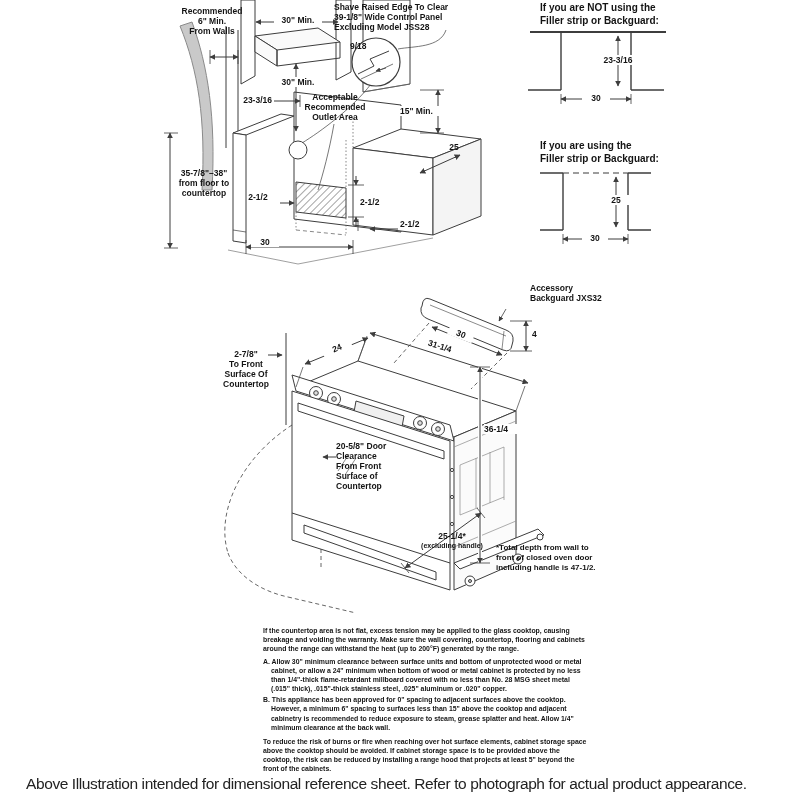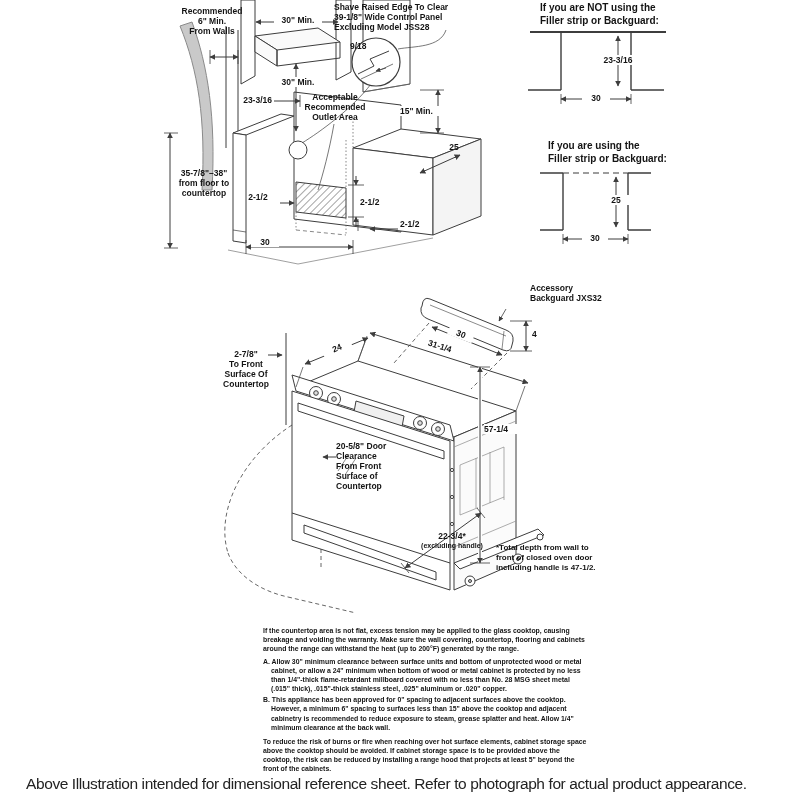--- a/index.html
+++ b/index.html
@@ -171,21 +171,21 @@
       <path d="M12,7 H35 M35,7 V64 M12,64 H35"></path>
       <path d="M100,7 H123 M100,7 V64 M100,64 H123"></path>
       <path d="M35,7 H100" stroke-width="1.2" stroke-dasharray="6 4"></path>
     </g>
     <g stroke="#3d3d3d" stroke-width="1" fill="none">
       <path d="M88,11 V61" marker-start="url(#ah)" marker-end="url(#ah)"></path>
       <path d="M35,68 V78 M100,68 V78" stroke-width="0.8"></path>
       <path d="M35,73 H100" marker-start="url(#ah)" marker-end="url(#ah)"></path>
     </g>
   </svg>
-  <div class="lbl left t9" style="left:532px;top:140px;width:160px;margin-left:8px;">If you are using the
+  <div class="lbl left t9" style="left:532px;top:140px;width:160px;">If you are using the
 Filler strip or Backguard:</div>
   <div class="lbl wbg" style="left:594px;top:195px;width:28px;">25</div>
   <div class="lbl wbg" style="left:574px;top:233px;width:26px;">30</div>
 
   <svg style="left:200px;top:275px;" width="480" height="335" viewBox="0 0 480 335">
 
     <g stroke="#555555" stroke-width="0.9" fill="none" stroke-dasharray="4 3">
       <path d="M84,150 C30,185 8,240 20,278"></path>
       <path d="M20,278 C28,300 52,316 80,322"></path>
       <path d="M80,322 L148,338"></path>
@@ -265,22 +265,22 @@
   <div class="lbl wbg r17" style="left:408px;top:341px;width:48px;">31-1/4</div>
   <div class="lbl" style="left:204px;top:349px;width:68px;">2-7/8"
 To Front
 Surface Of
 Countertop</div>
   <div class="lbl left" style="left:328px;top:441px;width:86px;">20-5/8" Door
 Clearance
 From Front
 Surface of
 Countertop</div>
-  <div class="lbl left wbg" style="left:476px;top:424px;width:44px;">57-1/4</div>
-  <div class="lbl" style="left:396px;top:531px;width:96px;">22-3/4*</div>
+  <div class="lbl left wbg" style="left:476px;top:424px;width:44px;">36-1/4</div>
+  <div class="lbl" style="left:396px;top:531px;width:96px;">25-1/4*</div>
   <div class="lbl small" style="left:396px;top:542px;width:96px;">(excluding handle)</div>
   <div class="lbl left mid" style="left:488px;top:543px;width:168px;">*Total depth from wall to
 front of closed oven door
 including handle is 47-1/2.</div>
 
   <div class="notes">
     <p style="margin-bottom:3px;">If the countertop area is not flat, excess tension may be applied to the glass cooktop, causing breakage and voiding the warranty. Make sure the wall covering, countertop, flooring and cabinets around the range can withstand the heat (up to 200°F) generated by the range.</p>
     <p class="hang" style="margin-bottom:2px;">A. Allow 30" minimum clearance between surface units and bottom of unprotected wood or metal cabinet, or allow a 24" minimum when bottom of wood or metal cabinet is protected by no less than 1/4"-thick flame-retardant millboard covered with no less than No. 28 MSG sheet metal (.015" thick), .015"-thick stainless steel, .025" aluminum or .020" copper.</p>
     <p class="hang" style="margin-bottom:5px;">B. This appliance has been approved for 0" spacing to adjacent surfaces above the cooktop. However, a minimum 6" spacing to surfaces less than 15" above the cooktop and adjacent cabinetry is recommended to reduce exposure to steam, grease splatter and heat. Allow 1/4" minimum clearance at the back wall.</p>
     <p>To reduce the risk of burns or fire when reaching over hot surface elements, cabinet storage space above the cooktop should be avoided. If cabinet storage space is to be provided above the cooktop, the risk can be reduced by installing a range hood that projects at least 5" beyond the front of the cabinets.</p>

